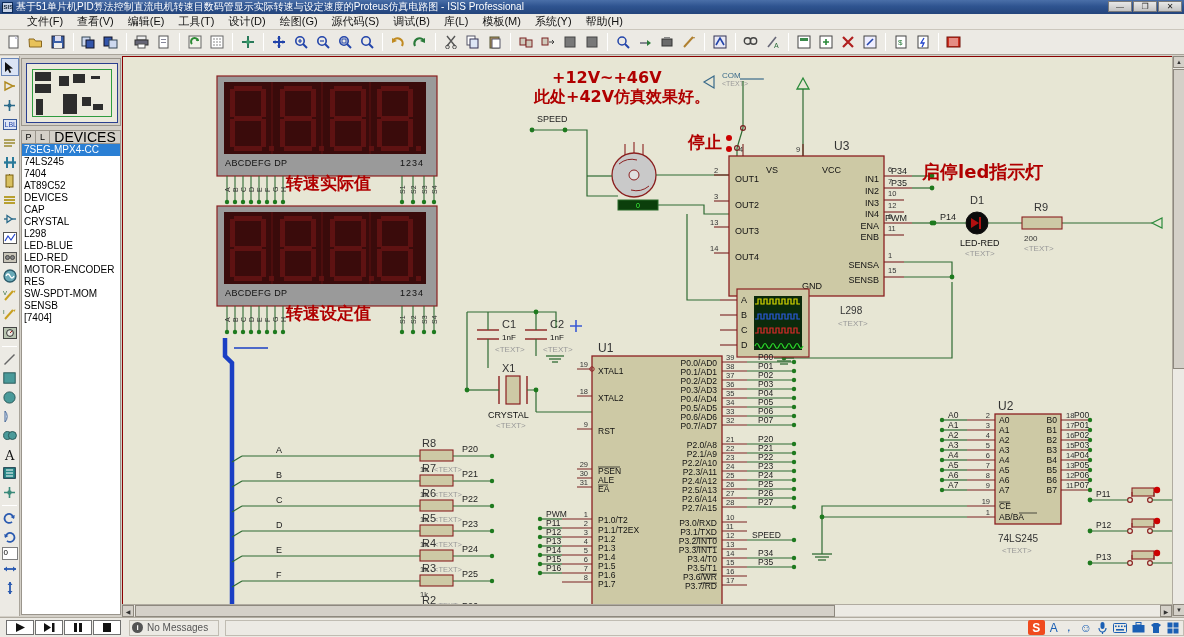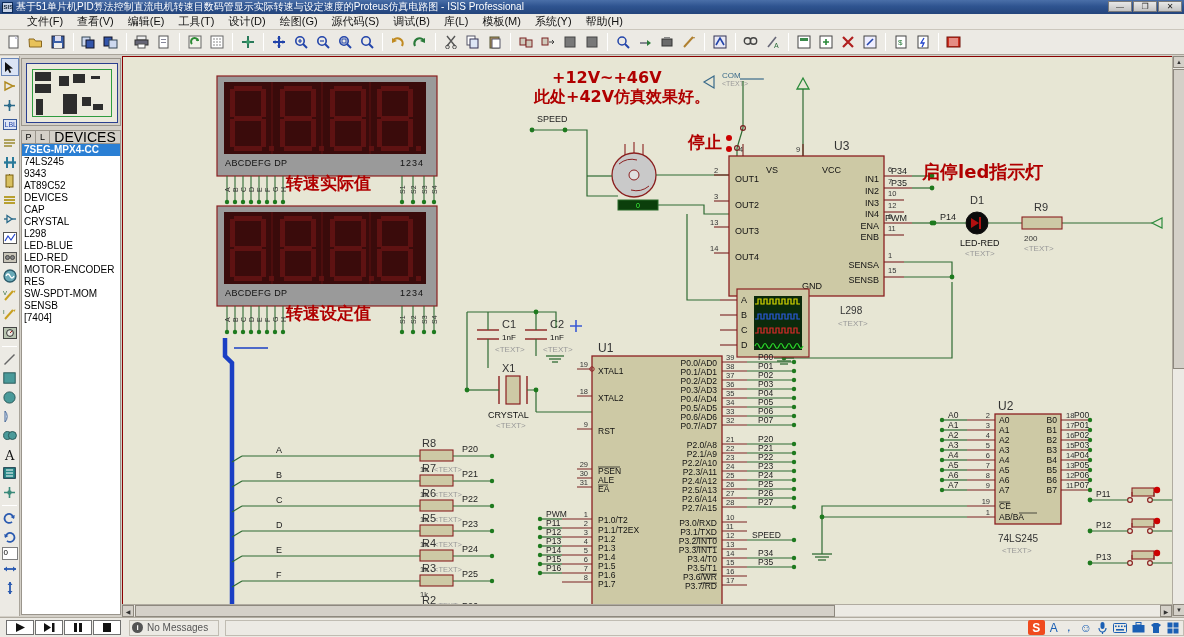--- a/index.html
+++ b/index.html
@@ -78,21 +78,21 @@
 
   
   .devpanel { position:absolute; left:21px; top:130px; width:100px; height:485px; }
   .dev-head { display:flex; height:13px; background:#d4d0c8; border:1px solid #9a958c; border-bottom:none; }
   .dev-hcell { font-size:9px; color:#000; display:flex; align-items:center; justify-content:center; border-right:1px solid #9a958c; }
   .dev-hcell.p { width:14px; }
   .dev-hcell.l { width:14px; }
   .dev-hcell.d { flex:1; border-right:none; font-size:14px; }
   .dev-list { height:472px; background:#fff; border:1px solid #9a958c; overflow:hidden; }
   .dev-row { font-size:10px; line-height:12px; padding-left:2px; color:#000; height:12px; white-space:nowrap; }
-  .dev-row.sel { background:#2a7fd4; color:#fff;font-weight:bold; }
+  .dev-row.sel { background:#2a7fd4; color:#fff; }
 
   
   .canvas {
     position:absolute; left:122px; top:56px; width:1062px; height:560px;
     background:#e7e6d4; overflow:hidden;
   }
   .grid {
     position:absolute; left:0; top:0; width:100%; height:100%;
     background-image: radial-gradient(#b8b6a2 0.7px, transparent 0.7px);
     background-size: 10px 10px;
@@ -621,21 +621,21 @@
 
   <div class="devpanel">
     <div class="dev-head">
       <div class="dev-hcell p">P</div>
       <div class="dev-hcell l">L</div>
       <div class="dev-hcell d">DEVICES</div>
     </div>
     <div class="dev-list">
       <div class="dev-row sel">7SEG-MPX4-CC</div>
       <div class="dev-row">74LS245</div>
-      <div class="dev-row">9343</div>
+      <div class="dev-row">7404</div>
       <div class="dev-row">AT89C52</div>
       <div class="dev-row">DEVICES</div>
       <div class="dev-row">CAP</div>
       <div class="dev-row">CRYSTAL</div>
       <div class="dev-row">L298</div>
       <div class="dev-row">LED-BLUE</div>
       <div class="dev-row">LED-RED</div>
       <div class="dev-row">MOTOR-ENCODER</div>
       <div class="dev-row">RES</div>
       <div class="dev-row">SW-SPDT-MOM</div>

